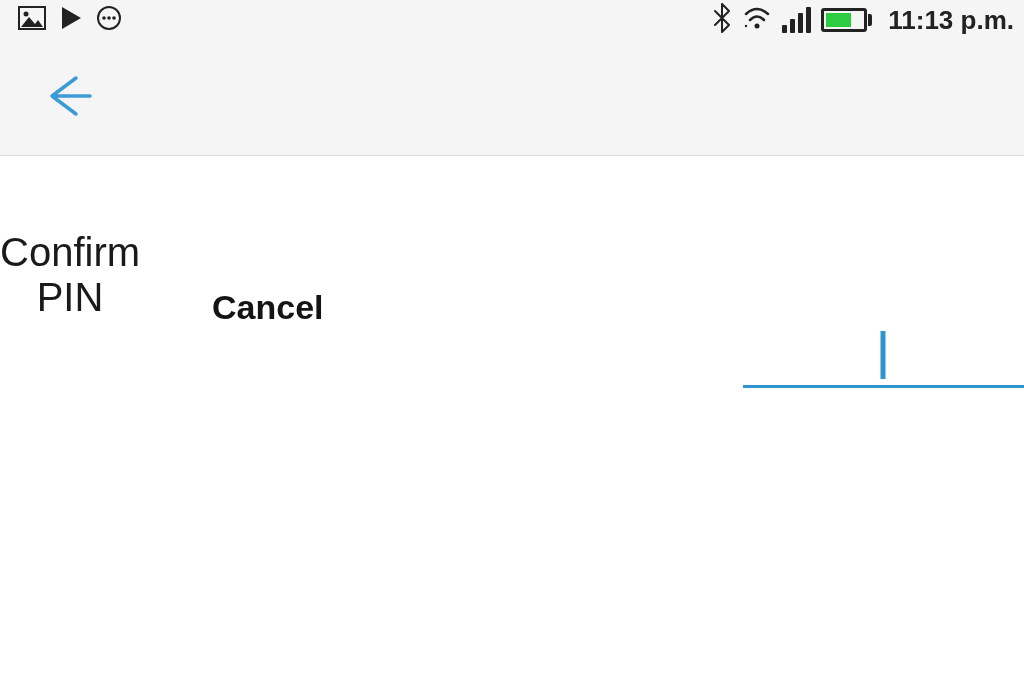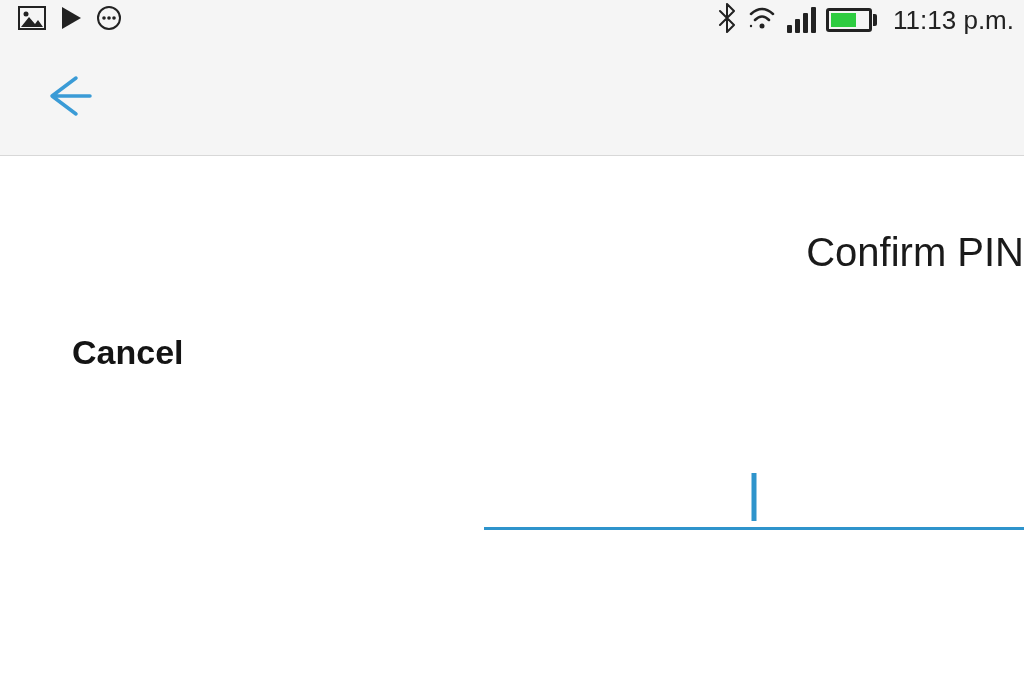--- a/index.html
+++ b/index.html
@@ -27,20 +27,21 @@
     .status-left {
       display: flex;
       gap: 14px;
       align-items: center;
       padding-left: 8px;
     }
     .status-right {
       display: flex;
       gap: 10px;
       align-items: center;
+      font-weight: bold;
     }
     .status-time {
       font-size: 26px;
       margin-left: 6px;
       letter-spacing: 0;
     }
     .nav-bar {
       width: 100%;
       height: 116px;
       background: #f5f5f5;
@@ -50,22 +51,22 @@
       border-bottom: 1px solid #d8d8d8;
     }
     .back-btn {
       cursor: pointer;
     }
     .content {
       width: 100%;
       background: #fff;
       padding-top: 74px;
       display: flex;
-      flex-direction: column;
-      align-items: flex-end;
+      flex-direction: row;
+      align-items: flex-start;
       position: relative;
     }
     .title {
       font-size: 40px;
       font-weight: 400;
       color: #1a1a1a;
       text-align: center;
     }
     .button-row {
       width: 100%;

